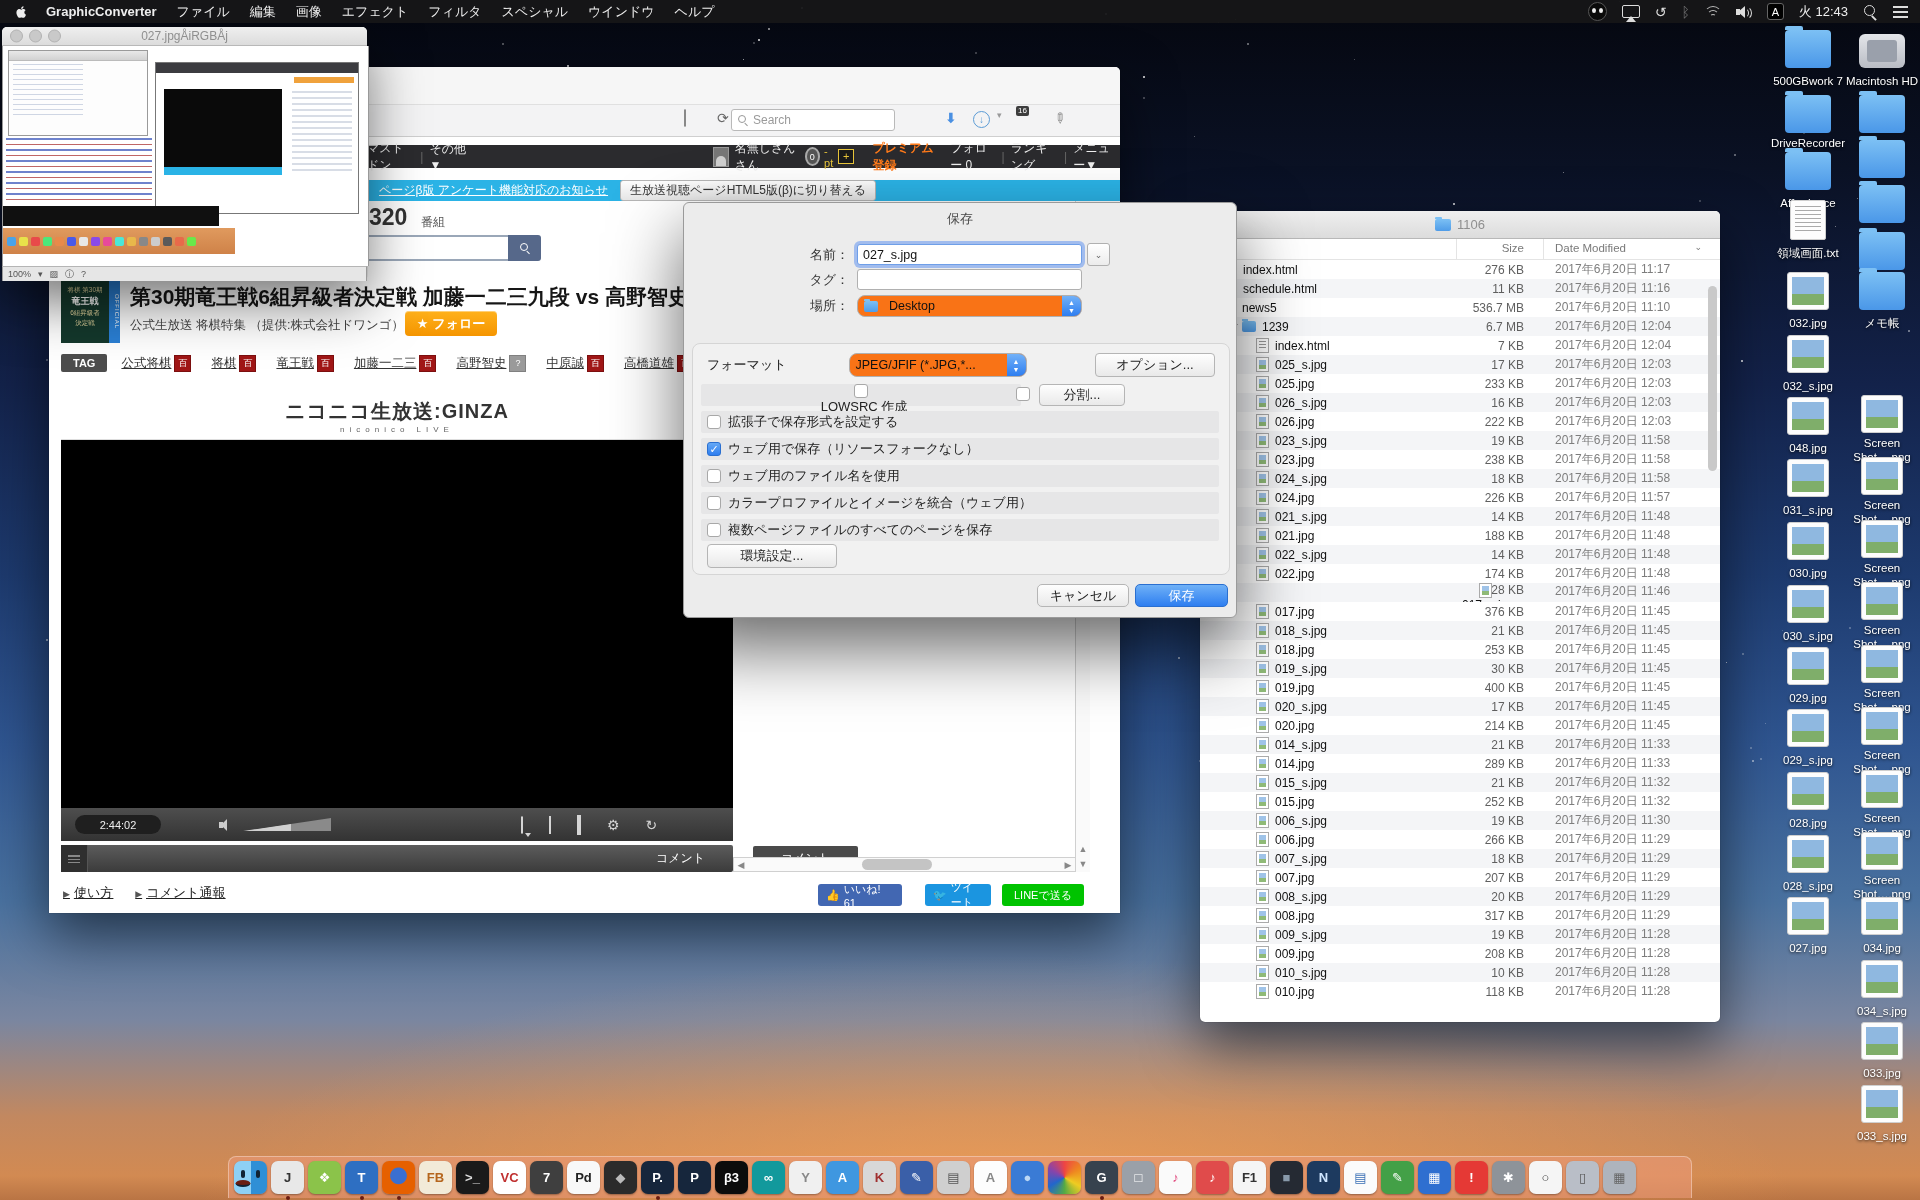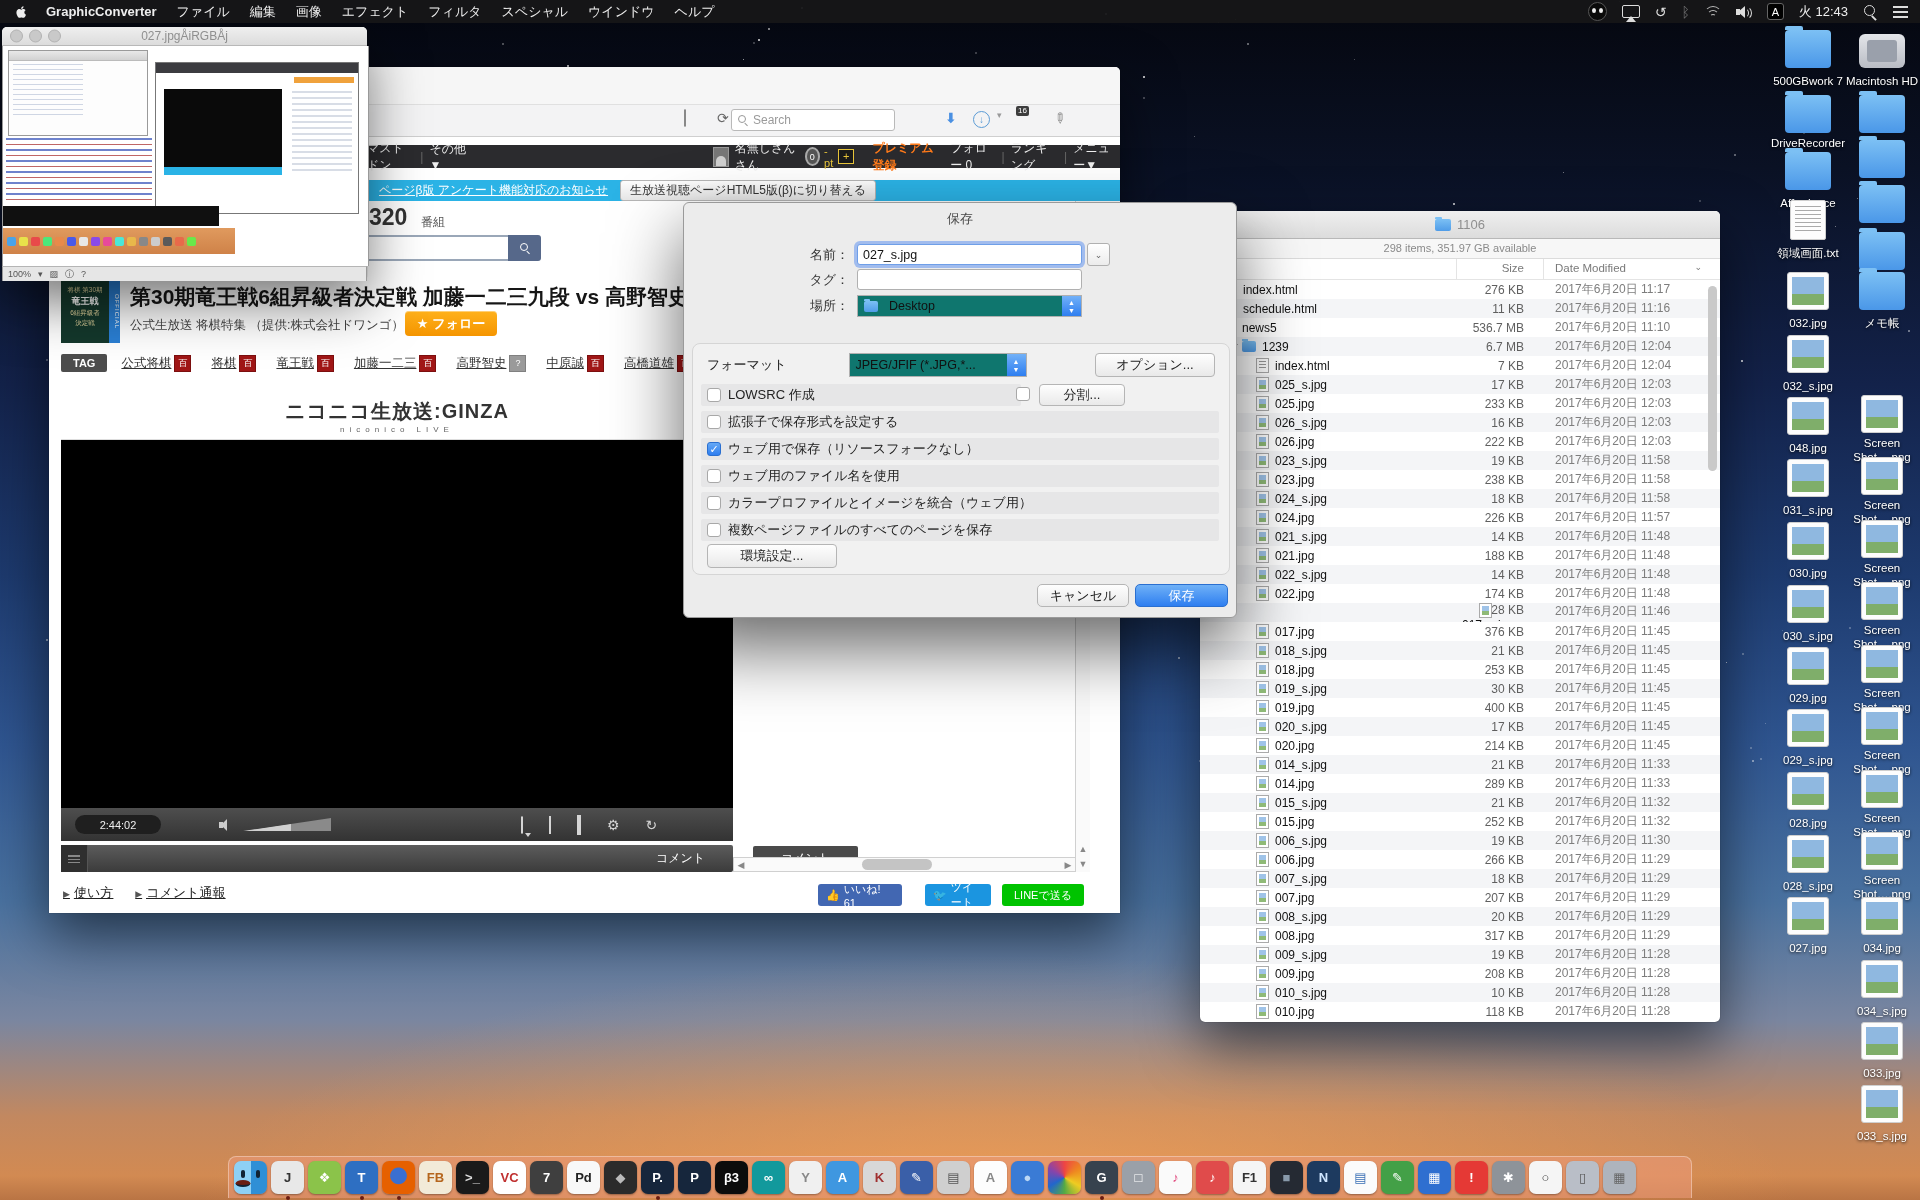--- a/index.html
+++ b/index.html
@@ -151,21 +151,21 @@
   #linebtn{left:953px;width:82px;background:#00c300;}
 
   
   #dialog{left:683px;top:202px;width:554px;height:416px;background:#ececec;border-radius:6px;z-index:40;border:1px solid #9a9a9a;box-sizing:border-box;box-shadow:0 30px 70px rgba(0,0,0,.6);}
   #dialog .dtitle{text-align:center;color:#4a4a4a;font-size:13px;padding-top:7px;}
   .frow{position:absolute;display:flex;align-items:center;}
   .flabel{width:165px;text-align:right;font-size:13px;color:#333;padding-right:8px;}
   .ffield{width:225px;height:21px;background:#fff;border:1px solid #b0b0b0;border-radius:3px;font-size:12.5px;color:#111;display:flex;align-items:center;padding:0 5px;box-sizing:border-box;}
   .focusring{box-shadow:0 0 0 3px rgba(100,150,240,.55);border-color:#6f9fe8;}
   .histbtn{margin-left:5px;width:21px;height:21px;background:linear-gradient(#fff,#ececec);border:1px solid #b0b0b0;border-radius:3px;color:#666;font-size:9px;display:flex;align-items:center;justify-content:center;}
-  .popup{width:225px;height:22px;background:#0f766e;border:1px solid #b0b0b0;border-radius:0;display:flex;align-items:center;font-size:12.5px;color:#111;box-sizing:border-box;overflow:hidden;}
+  .popup{width:225px;height:22px;background:#f97316;border:1px solid #b0b0b0;border-radius:8px;display:flex;align-items:center;font-size:12.5px;color:#111;box-sizing:border-box;overflow:hidden;}
   .popup .txt{padding-left:6px;white-space:nowrap;}
   .stepper{margin-left:auto;width:19px;height:100%;background:linear-gradient(#72b1f8,#2e7ef0);display:flex;flex-direction:column;align-items:center;justify-content:center;color:#fff;font-size:7px;line-height:1;gap:1px;}
   .minifolder{width:14px;height:11px;background:linear-gradient(#7cc0f4,#4f9ce8);border-radius:2px;margin:0 5px 0 6px;position:relative;flex:none;}
   .minifolder:before{content:"";position:absolute;left:0;top:-2px;width:6px;height:2px;background:#7cc0f4;border-radius:1px 1px 0 0;}
   #optpanel{position:absolute;left:8px;top:140px;width:538px;height:232px;background:#f1f1f1;border:1px solid #d5d5d5;border-radius:8px;box-sizing:border-box;}
   #fmtrow{position:absolute;left:14px;top:9px;right:14px;height:24px;display:flex;align-items:center;}
   #fmtrow .fl{font-size:13px;color:#222;}
   #fmtcombo{margin-left:62px;width:178px;height:24px;}
   .pushbtn{background:linear-gradient(#fefefe,#e9e9e9);border:1px solid #b5b5b5;border-radius:4px;font-size:13px;color:#222;display:flex;align-items:center;justify-content:center;box-sizing:border-box;}
   #optbtn{margin-left:auto;width:120px;height:24px;}
@@ -649,21 +649,20 @@
       <span>?</span>
     </div>
   </div>
 
   <div class="win" id="finder">
     <div class="tbar">
       <span class="onedot"></span>
       <span class="tfold"></span>
       <span class="ttext" style="font-size:13px">1106</span>
     </div>
-    <div id="fstatus">298 items, 351.97 GB available</div>
     <div id="fheader">
       <span class="hsize">Size</span>
       <span class="hdate">Date Modified</span>
       <span class="hchev">⌄</span>
       <span class="vline" style="left:256px"></span>
         <span class="vline" style="left:343px"></span>
     </div>
     <div id="flist">
         <div class="frow2" style="padding-left: 24px;">
           <span class="icd html"></span>
@@ -939,21 +938,21 @@
         <span class="popup" id="fmtcombo">
           <span class="txt">JPEG/JFIF (*.JPG,*...</span>
           <span class="stepper">
               <span>▲</span>
               <span>▼</span>
             </span>
         </span>
         <span class="pushbtn" id="optbtn">オプション...</span>
       </div>
       <div id="cbrows">
-          <div class="cbrow" style="top: 40px; width: 320px;">
+          <div class="cbrow" style="top: 40px; width: 320px; flex-direction: column;">
             <span class="cb"></span>
             <span class="cl">LOWSRC 作成</span>
           </div>
           <div class="cbrow" style="top: 67px; width: 518px;">
             <span class="cb"></span>
             <span class="cl">拡張子で保存形式を設定する</span>
           </div>
           <div class="cbrow" style="top: 94px; width: 518px;">
             <span class="cb on">✓</span>
             <span class="cl">ウェブ用で保存（リソースフォークなし）</span>

